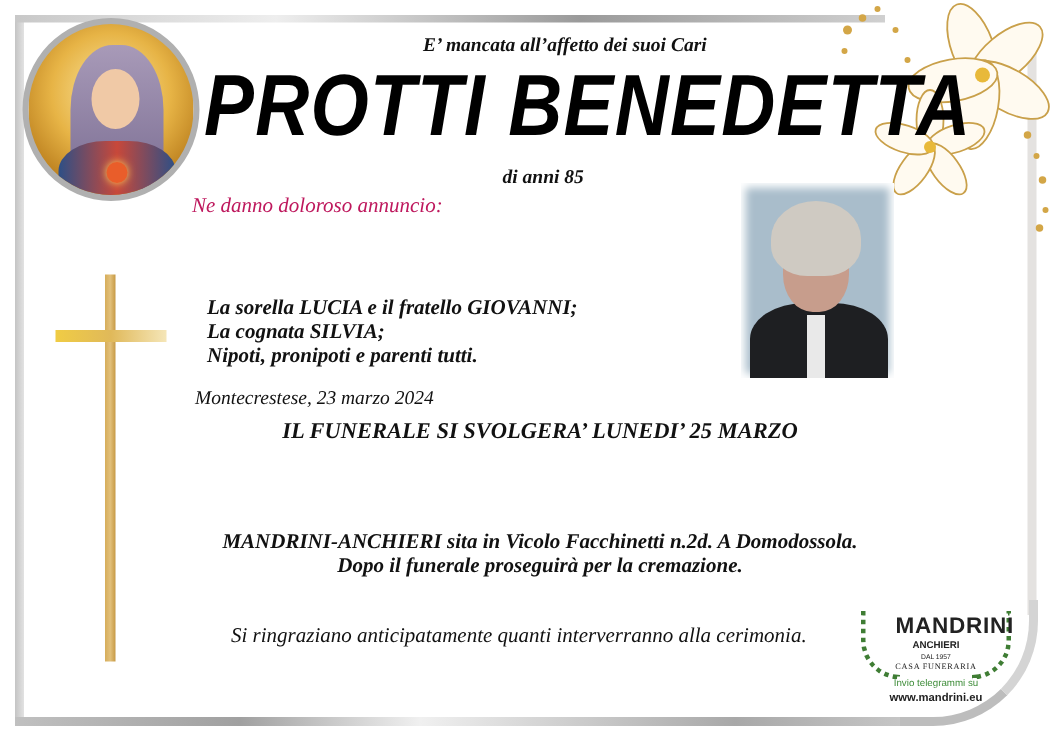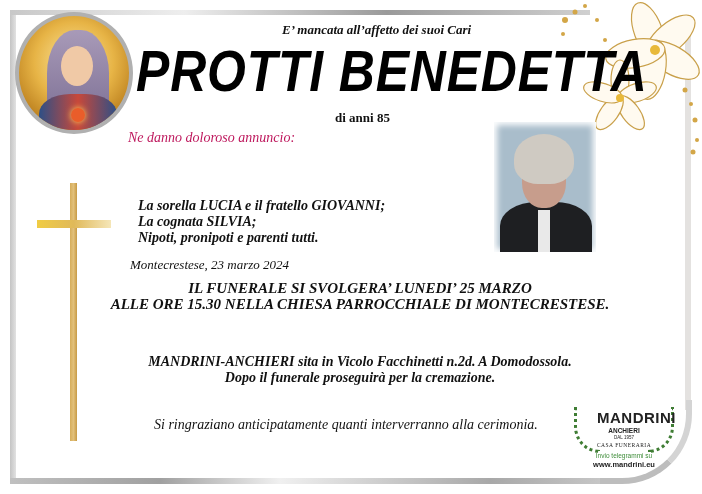--- a/index.html
+++ b/index.html
@@ -11,21 +11,21 @@
     .frame-corner { position: absolute; left: 600px; top: 400px; width: 92px; height: 84px; border-right: 6px solid #d4d4d4; border-bottom: 6px solid #bdbdbd; border-bottom-right-radius: 70px; }
 
     .madonna { position: absolute; left: 15px; top: 12px; width: 118px; height: 122px; border-radius: 50%; background: radial-gradient(circle at 50% 40%, #fbe7a2 0%, #e7b446 45%, #b77a1a 80%); border: 4px solid #b0b0b0; overflow: hidden; }
     .madonna .veil { position: absolute; left: 28px; top: 14px; width: 62px; height: 96px; border-radius: 45% 45% 20% 20%; background: linear-gradient(180deg, #a89ab8, #7b6e93); }
     .madonna .face { position: absolute; left: 42px; top: 30px; width: 32px; height: 40px; border-radius: 50%; background: #f0c9a6; }
     .madonna .robe { position: absolute; left: 20px; top: 78px; width: 78px; height: 50px; border-radius: 40% 40% 0 0; background: linear-gradient(90deg, #2d4f86, #c8483a 50%, #2d4f86); }
     .madonna .heart { position: absolute; left: 52px; top: 92px; width: 14px; height: 14px; border-radius: 50%; background: #e95d2a; box-shadow: 0 0 6px #ffd35a; }
 
     .intro { position: absolute; left: 282px; top: 22px; font-style: italic; font-weight: bold; font-size: 13px; color: #111; }
     .name { position: absolute; left: 136px; top: 36px; font-family: "Liberation Sans", sans-serif; font-weight: bold; font-style: italic; font-size: 58px; line-height: 70px; color: #000; transform: scaleX(0.86); transform-origin: left top; white-space: nowrap; letter-spacing: 1px; }
-    .age { position: absolute; left: 335px; top: 110px; font-weight: bold; font-size: 13px; color: #111; }
+    .age { position: absolute; left: 335px; top: 110px; font-style: italic; font-weight: bold; font-size: 13px; color: #111; }
     .announce { position: absolute; left: 128px; top: 130px; font-style: italic; font-size: 14px; color: #be185d; }
     .family { position: absolute; left: 138px; top: 169px; font-style: italic; font-weight: bold; font-size: 14px; line-height: 16px; color: #111; margin-top: 29px; }
 
     .flowers { position: absolute; left: 545px; top: 0px; width: 157px; height: 160px; }
 
     .photo { position: absolute; left: 494px; top: 122px; width: 102px; height: 130px; background: #a9bdcb; box-shadow: 0 0 6px 3px #ffffff inset; overflow: hidden; }
     .photo .hair { position: absolute; left: 20px; top: 12px; width: 60px; height: 50px; border-radius: 50% 50% 40% 40%; background: #cfcac2; }
     .photo .face { position: absolute; left: 28px; top: 30px; width: 44px; height: 56px; border-radius: 45%; background: #c79d8c; }
     .photo .body { position: absolute; left: 6px; top: 80px; width: 92px; height: 60px; border-radius: 40% 40% 0 0; background: #1e1f22; }
     .photo .collar { position: absolute; left: 44px; top: 88px; width: 12px; height: 42px; background: #e9e9e9; }
@@ -114,21 +114,20 @@
   <div class="hair"></div>
 </div>
 
 <div class="cross-v"></div>
 <div class="cross-h"></div>
 
 <div class="date">Montecrestese, 23 marzo 2024</div>
 
 <div class="funeral">
   <div>IL FUNERALE SI SVOLGERA’  LUNEDI’ 25 MARZO</div>
-  <div>ALLE ORE 15.30 NELLA CHIESA PARROCCHIALE DI MONTECRESTESE.</div>
 </div>
 
 <div class="cremation">Dopo il funerale proseguirà per la cremazione.</div>
 
 <div class="saluto">
   <div>MANDRINI-ANCHIERI sita in Vicolo Facchinetti n.2d. A Domodossola.</div>
 </div>
 
 <div class="thanks">Si ringraziano anticipatamente quanti interverranno alla cerimonia.</div>
 

